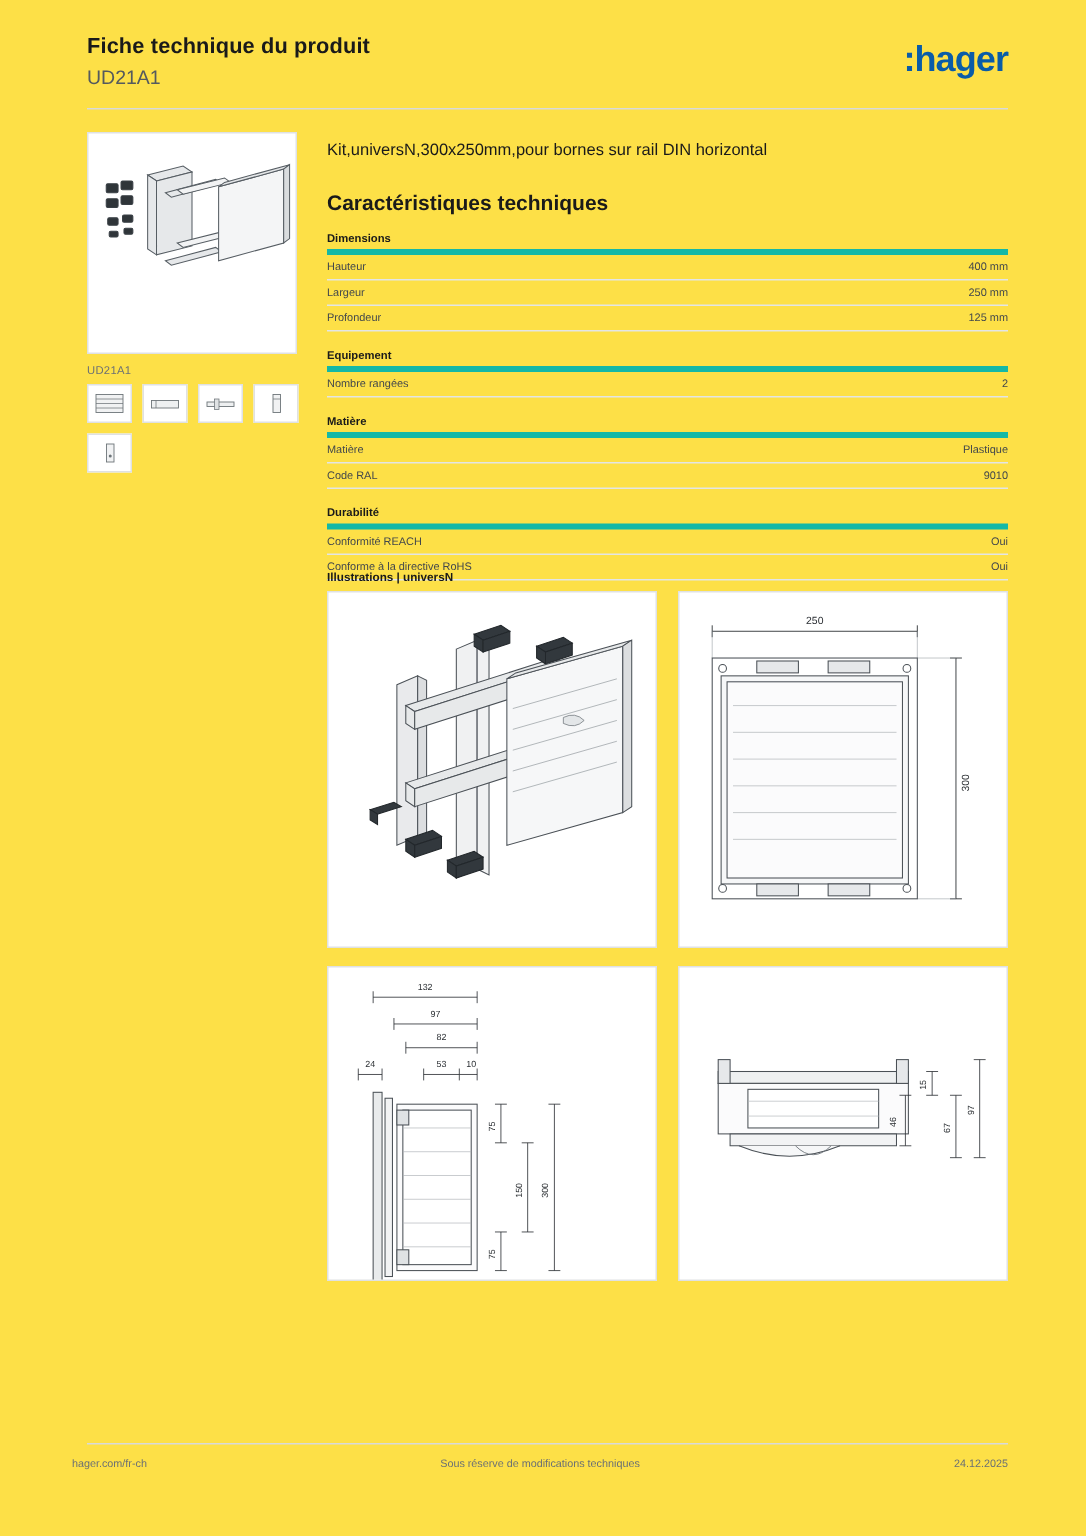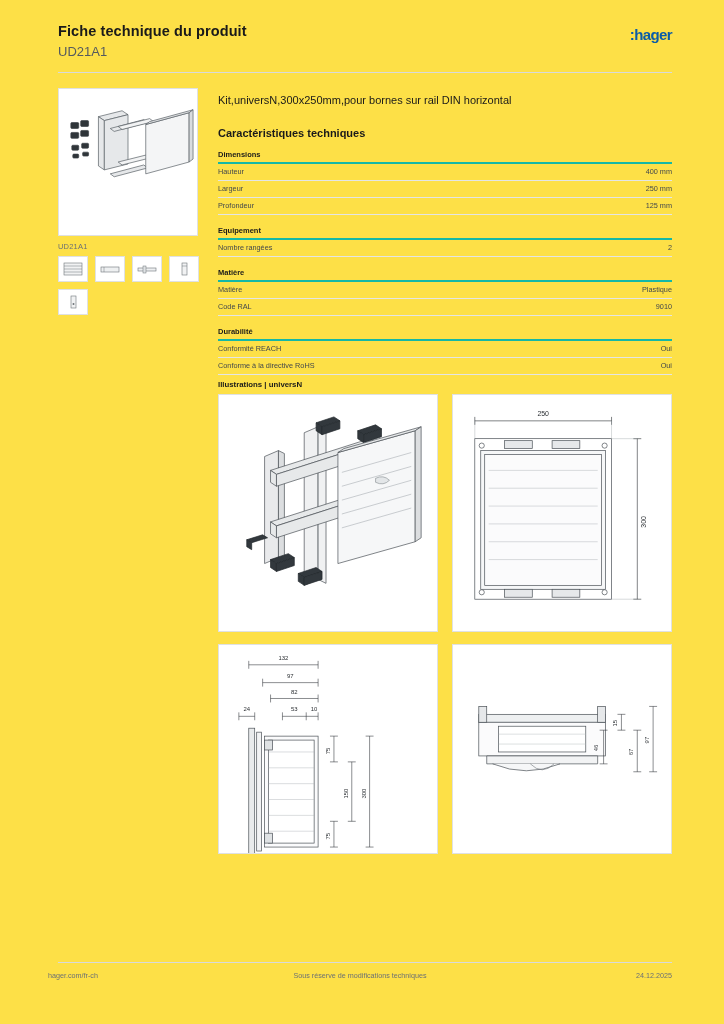--- a/index.html
+++ b/index.html
@@ -32,21 +32,21 @@
   }
   .header-sub {
     font-size: 13px;
     color: #555a5e;
     line-height: 1.4;
     margin-top: 1px;
   }
   .logo {
     position: absolute;
     right: 0; top: 4px;
-    font-size: 15px;
+    font-size: 24px;
     font-weight: bold;
     color: #0a5ca8;
     letter-spacing: -0.6px;
   }
   .hr-top {
     position: absolute;
     left: 58px; right: 52px; top: 72px;
     height: 1px;
     background: #d8dadc;
   }
@@ -89,31 +89,31 @@
     left: 218px; top: 92px;
     width: 454px;
   }
   .product-desc {
     font-size: 11px;
     color: #1a1a1a;
     line-height: 1.5;
     margin-bottom: 18px;
   }
   .specs-heading {
-    font-size: 11px;
+    font-size: 14px;
     font-weight: bold;
     color: #1a1a1a;
     margin-bottom: 4px;
   }
   .group-title {
     font-size: 7.5px;
     font-weight: bold;
     color: #1a1a1a;
     padding-bottom: 3px;
-    border-bottom: 2px solid #14b8a6;
+    border-bottom: 4px solid #14b8a6;
     margin-top: 11px;
   }
   .spec-row {
     display: flex;
     justify-content: space-between;
     align-items: baseline;
     font-size: 7.3px;
     color: #43484c;
     padding: 3.5px 0 3.5px;
     border-bottom: 1px solid #e3e5e6;

